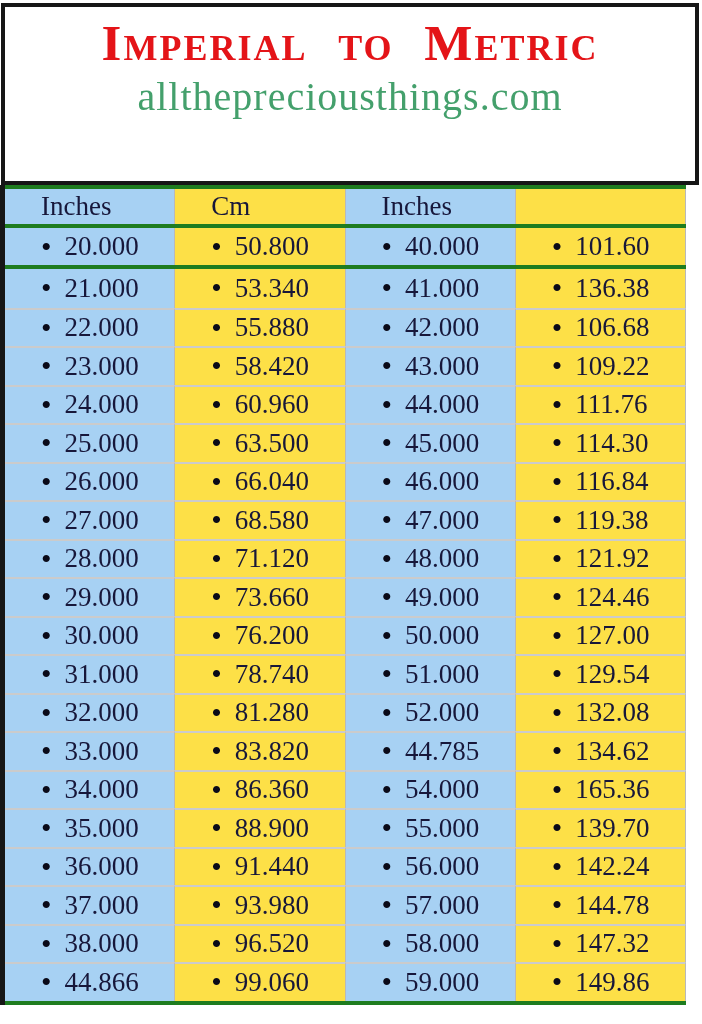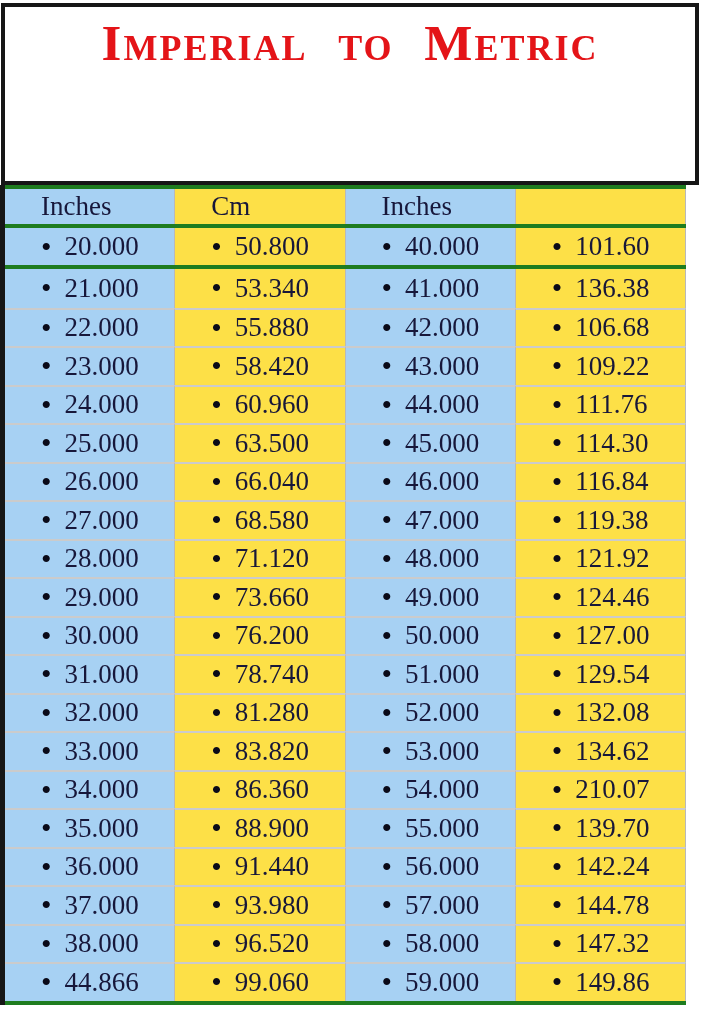--- a/index.html
+++ b/index.html
@@ -82,20 +82,21 @@
     line-height:1;
   }
 </style>
 </head>
 <body>
 
 <div>
 
   <div class="header-box">
     <div class="title-line">Imperial to Metric</div>
+    <div class="website">allthepreciousthings.com</div>
   </div>
 
   <div class="table-area">
     <div class="green-line"></div>
     <div class="trow header-row">
         <div class="cell blue">
           <span>Inches</span>
         </div>
         <div class="cell white">
           <span>Cm</span>
@@ -348,21 +349,21 @@
           <div class="cell blue">
             <span class="bullet">•</span>
             <span>33.000</span>
           </div>
           <div class="cell white">
             <span class="bullet">•</span>
             <span>83.820</span>
           </div>
           <div class="cell blue">
             <span class="bullet">•</span>
-            <span>53.000</span>
+            <span>44.785</span>
           </div>
           <div class="cell white">
             <span class="bullet">•</span>
             <span>134.62</span>
           </div>
         </div>
         <div class="trow data-row sep">
           <div class="cell blue">
             <span class="bullet">•</span>
             <span>34.000</span>
@@ -370,21 +371,21 @@
           <div class="cell white">
             <span class="bullet">•</span>
             <span>86.360</span>
           </div>
           <div class="cell blue">
             <span class="bullet">•</span>
             <span>54.000</span>
           </div>
           <div class="cell white">
             <span class="bullet">•</span>
-            <span>210.07</span>
+            <span>165.36</span>
           </div>
         </div>
         <div class="trow data-row sep">
           <div class="cell blue">
             <span class="bullet">•</span>
             <span>35.000</span>
           </div>
           <div class="cell white">
             <span class="bullet">•</span>
             <span>88.900</span>

